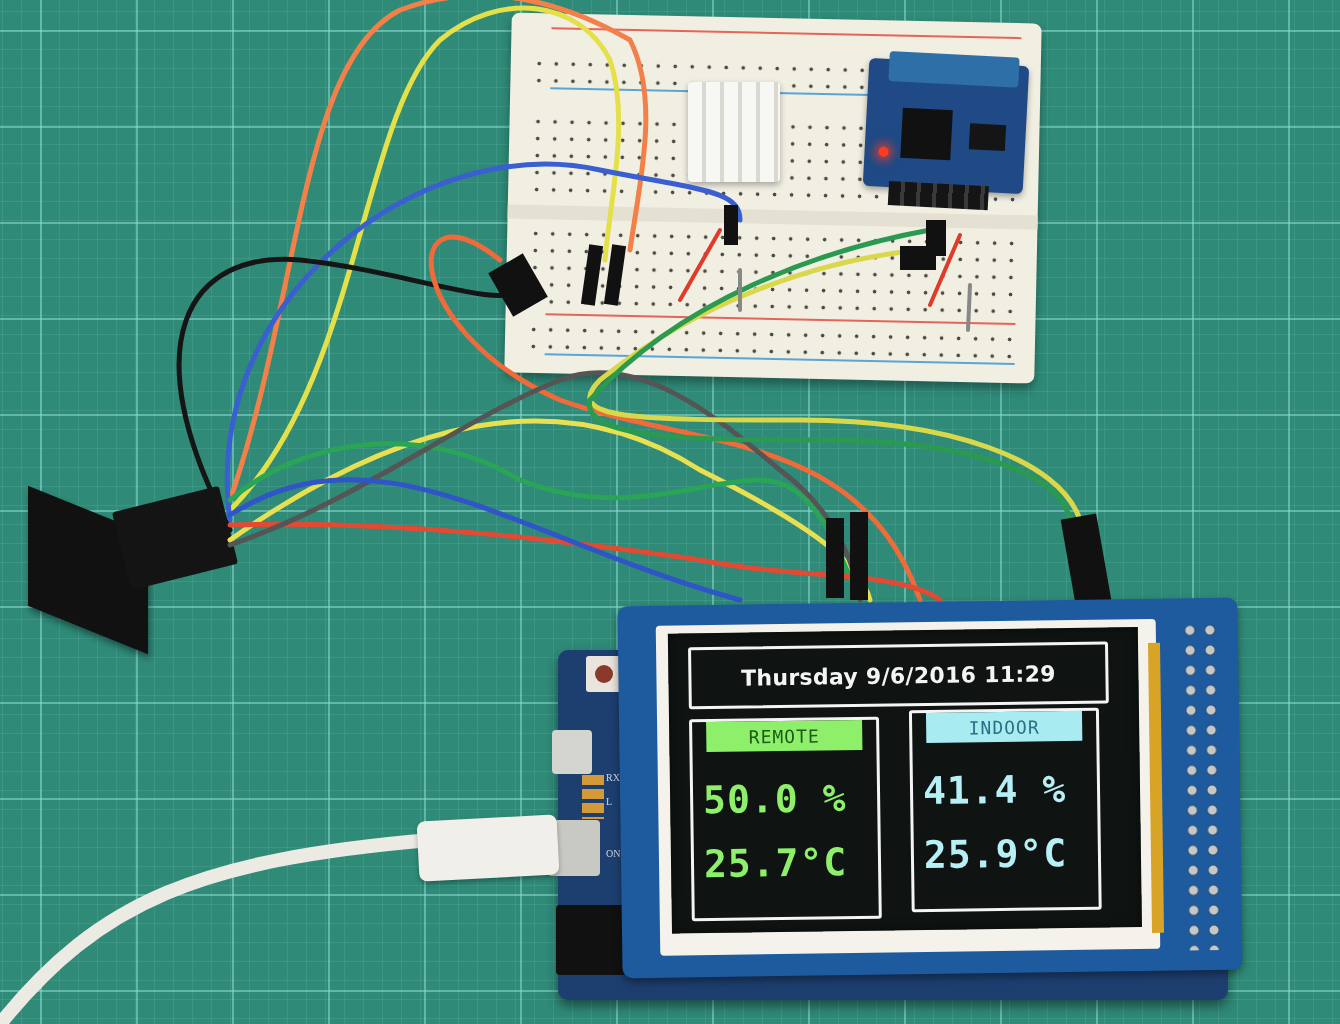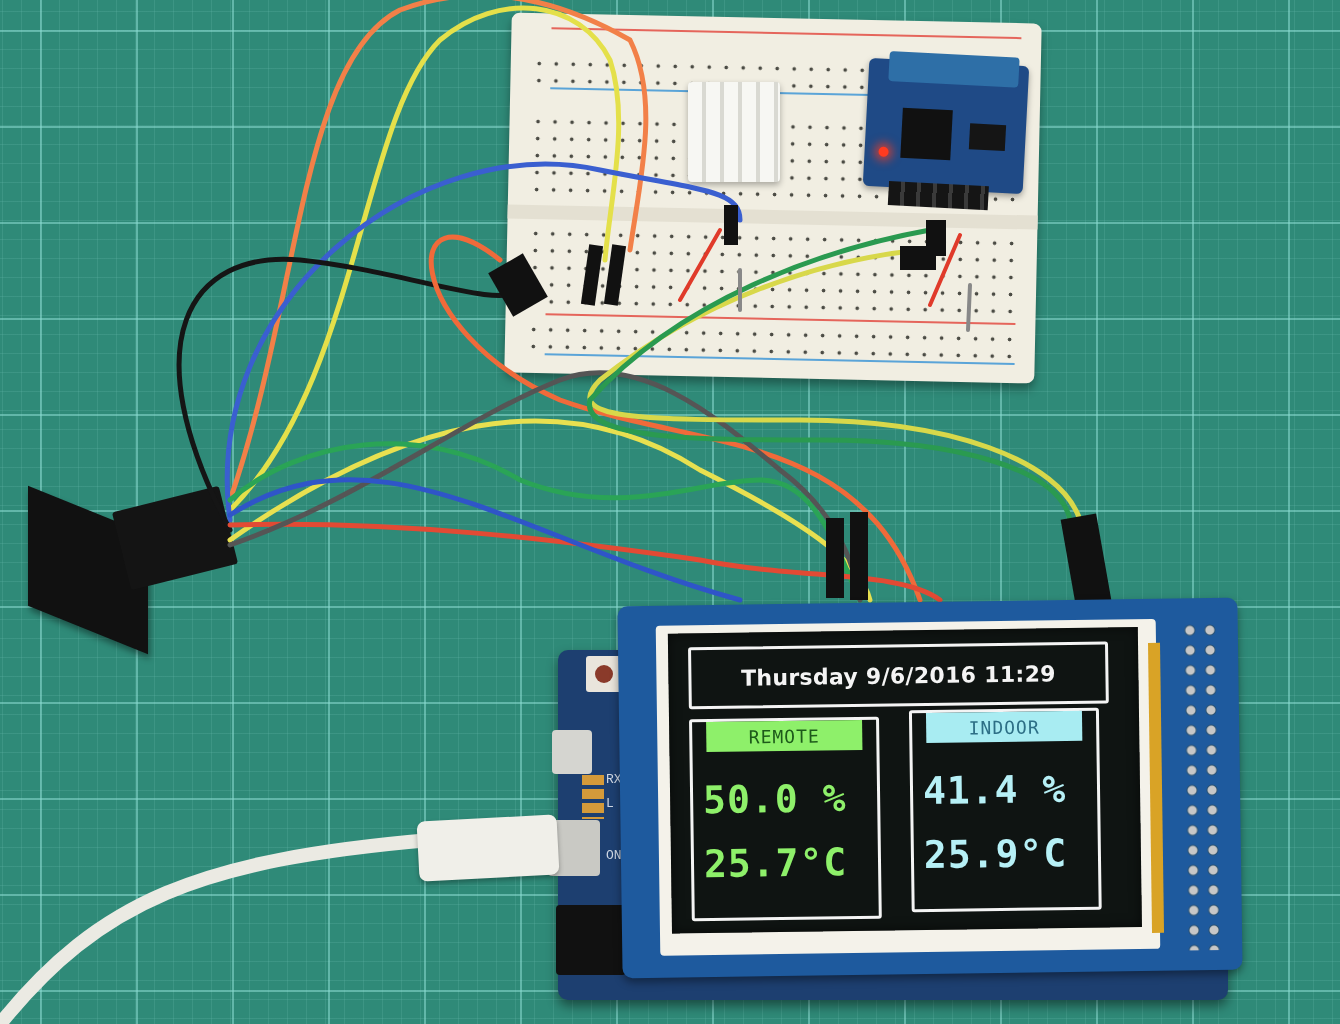--- a/index.html
+++ b/index.html
@@ -71,21 +71,21 @@
     left: 558px; top: 650px; width: 670px; height: 350px;
     background: #1d3f70; border-radius: 10px;
     box-shadow: 0 6px 12px rgba(0,0,0,0.45);
   }
   .usb-port { left: 548px; top: 820px; width: 52px; height: 56px; background: #c9c9c4; border-radius: 4px; }
   .usb-port2 { left: 552px; top: 730px; width: 40px; height: 44px; background: #d5d5d0; border-radius: 4px; }
   .reset-btn { left: 586px; top: 656px; width: 36px; height: 36px; background: #e9e5dc; border-radius: 3px; }
   .reset-dot { position: absolute; left: 9px; top: 9px; width: 18px; height: 18px; border-radius: 50%; background: #8a3a2a; }
   .board-leds { left: 582px; top: 775px; width: 22px; height: 44px;
     background: repeating-linear-gradient(to bottom, #d49a3a 0 10px, #1d3f70 10px 14px); }
-  .board-label { color: #cfd7e3; font-size: 13px; font-family: Liberation Mono, monospace; }
+  .board-label { color: #cfd7e3; font-size: 10px; font-family: Liberation Serif, serif; }
   .power-jack { left: 556px; top: 905px; width: 70px; height: 70px; background: #111; border-radius: 4px; }
 
   
   .shield {
     left: 620px; top: 602px; width: 620px; height: 372px;
     background: #1e5a9e; border-radius: 10px;
     transform: rotate(-0.8deg);
     box-shadow: 0 4px 8px rgba(0,0,0,0.4);
   }
   .header-pins {

